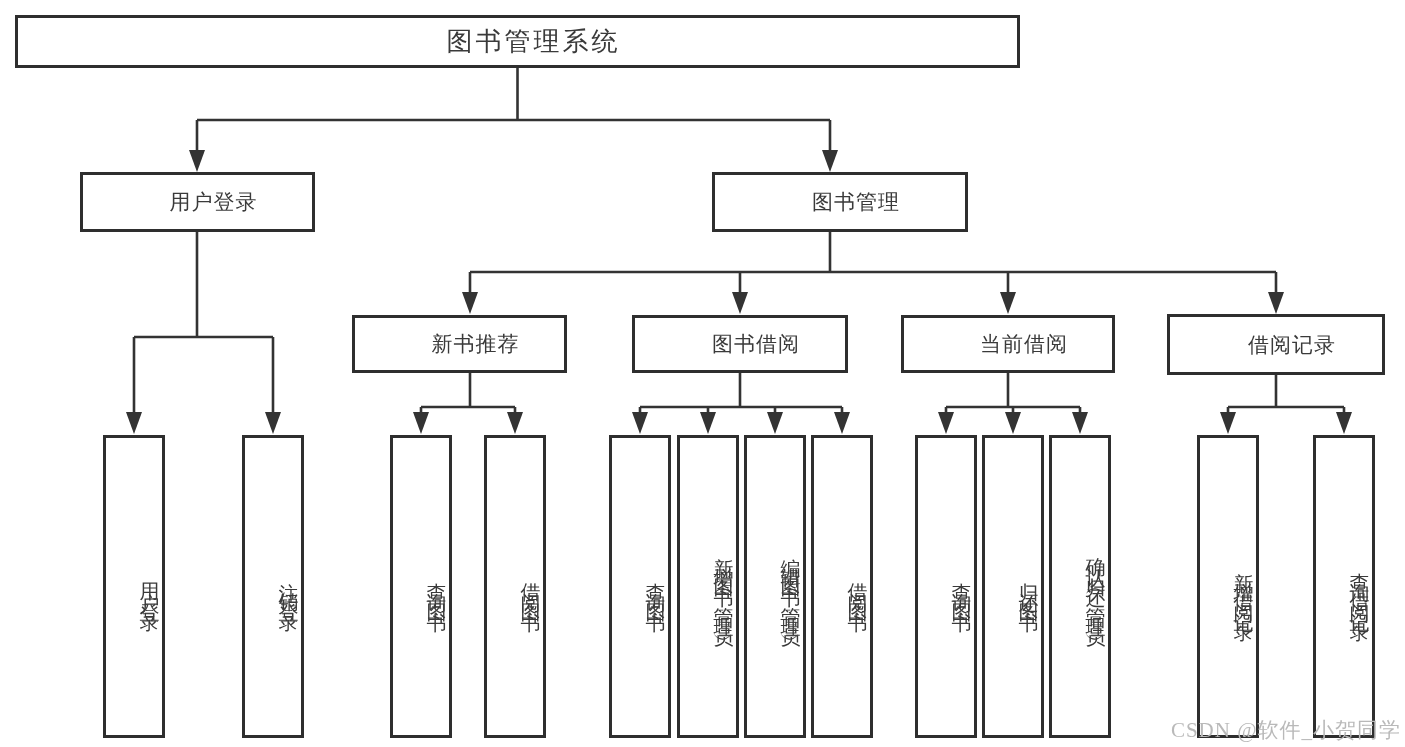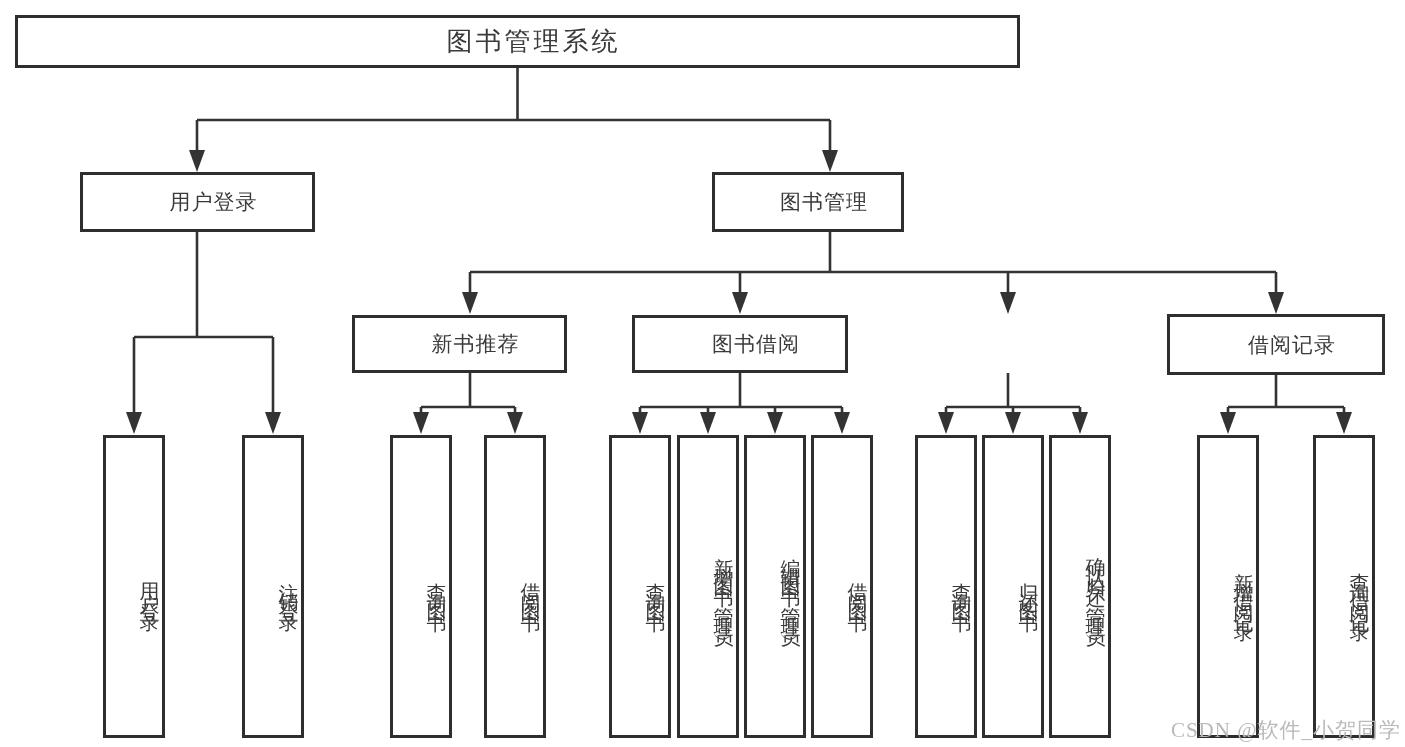--- a/index.html
+++ b/index.html
@@ -100,24 +100,25 @@
       <polygon points="1072,412 1088,412 1080,434"></polygon>
 
       <polygon points="1220,412 1236,412 1228,434"></polygon>
       <polygon points="1336,412 1352,412 1344,434"></polygon>
     </g>
   </svg>
 
   <div class="node root" style="left:15px;top:15px;width:1005px;height:53px;">图书管理系统</div>
 
   <div class="node" style="left:80px;top:172px;width:235px;height:60px;">用户登录</div>
-  <div class="node" style="left:712px;top:172px;width:192px;height:60px;">图书管理</div>
+  <div class="node" style="left:712px;top:172px;width:256px;height:60px;">图书管理</div>
 
   <div class="node" style="left:352px;top:315px;width:215px;height:58px;">新书推荐</div>
   <div class="node" style="left:632px;top:315px;width:216px;height:58px;">图书借阅</div>
+  <div class="node" style="left:901px;top:315px;width:214px;height:58px;">当前借阅</div>
   <div class="node" style="left:1167px;top:314px;width:218px;height:61px;">借阅记录</div>
 
   <div class="node leaf" style="left:103px;top:435px;width:62px;height:303px;">
     <span class="vtxt">用户登录</span>
   </div>
   <div class="node leaf" style="left:242px;top:435px;width:62px;height:303px;">
     <span class="vtxt">注销登录</span>
   </div>
 
   <div class="node leaf" style="left:390px;top:435px;width:62px;height:303px;">

